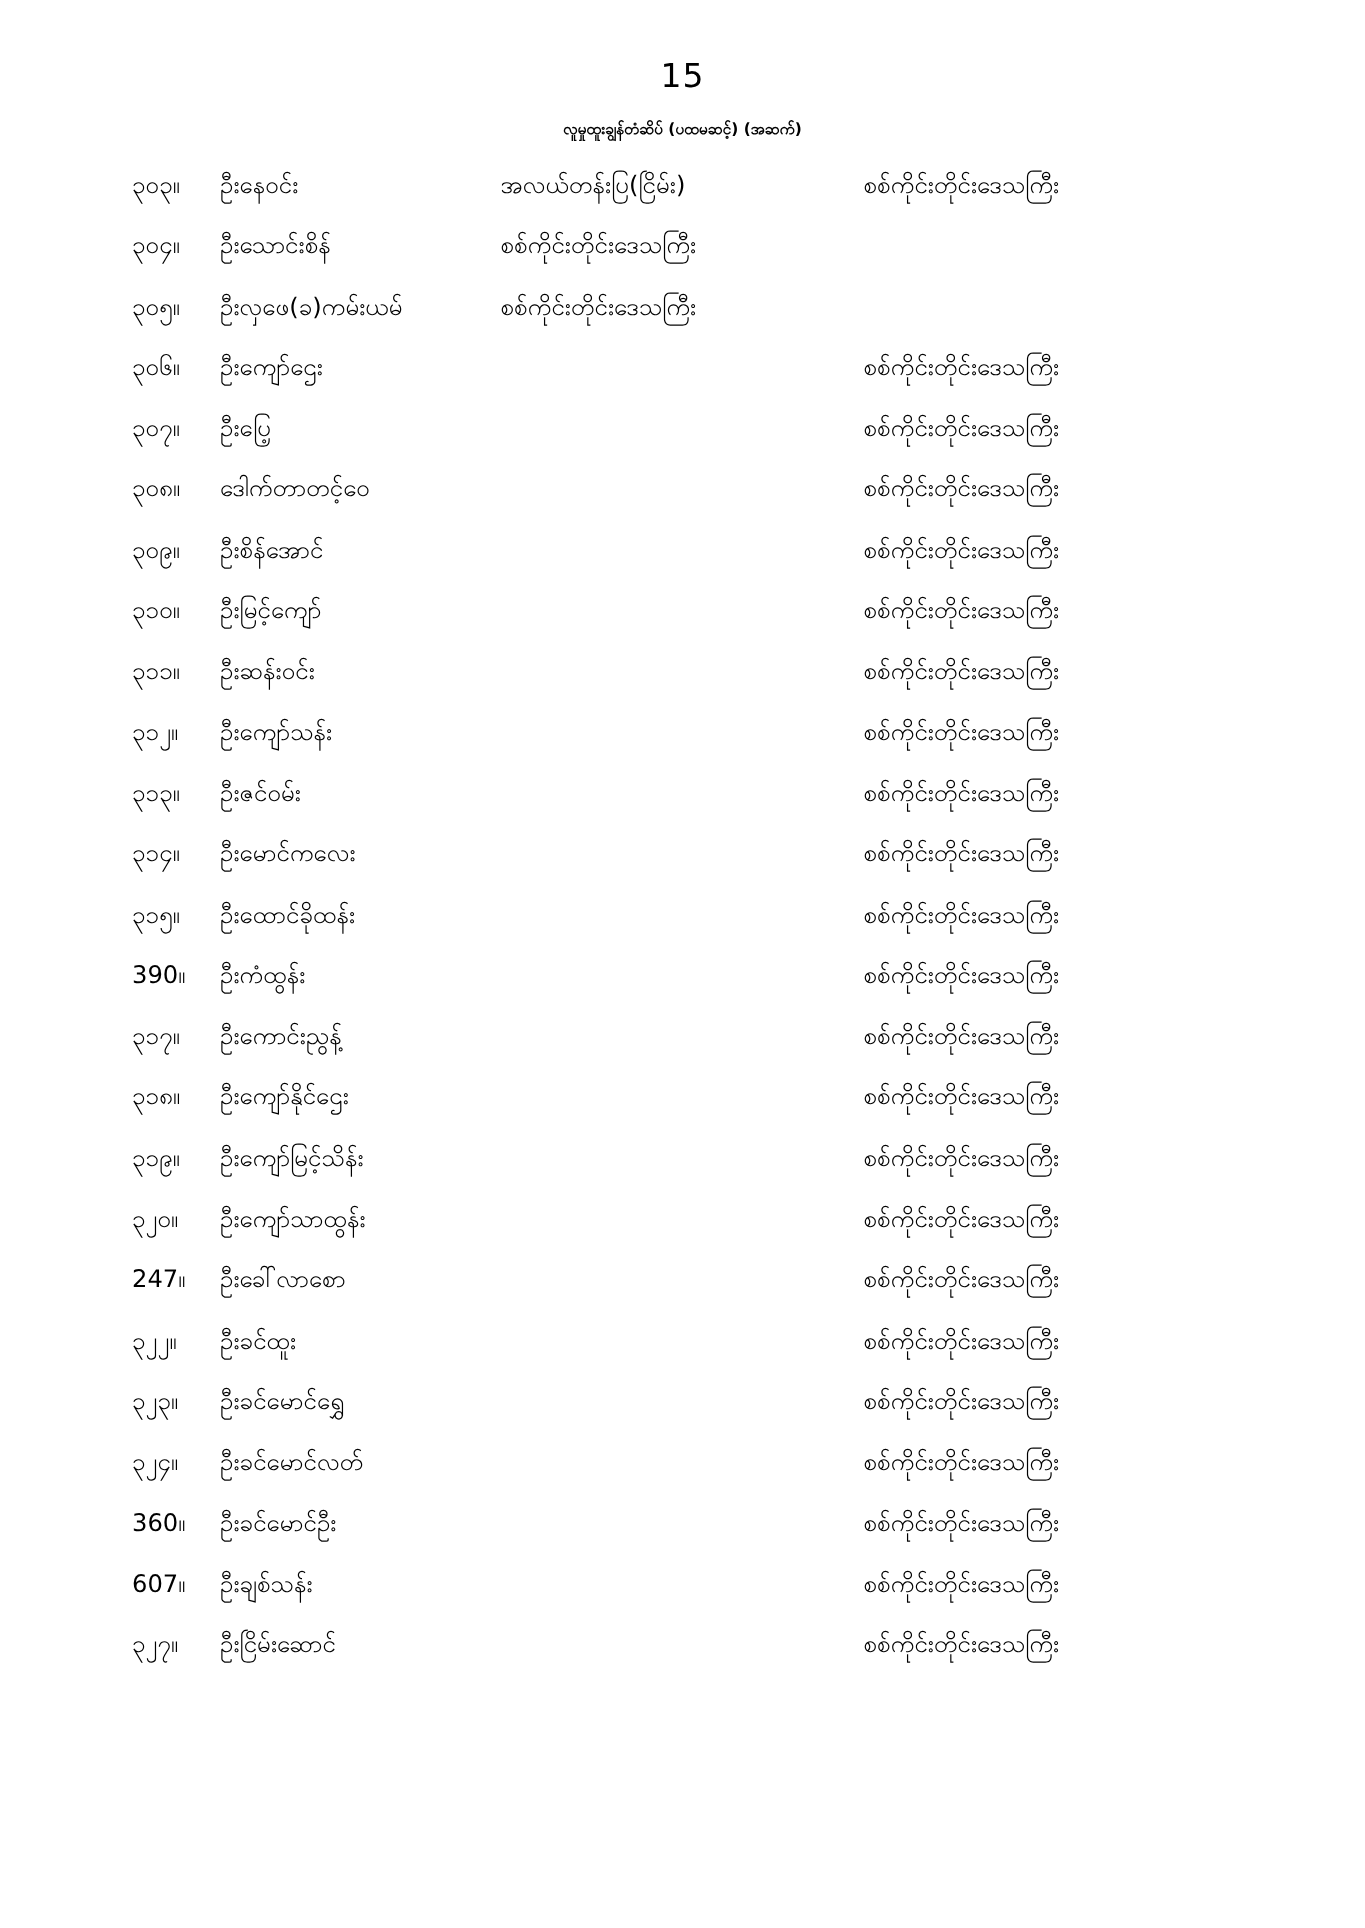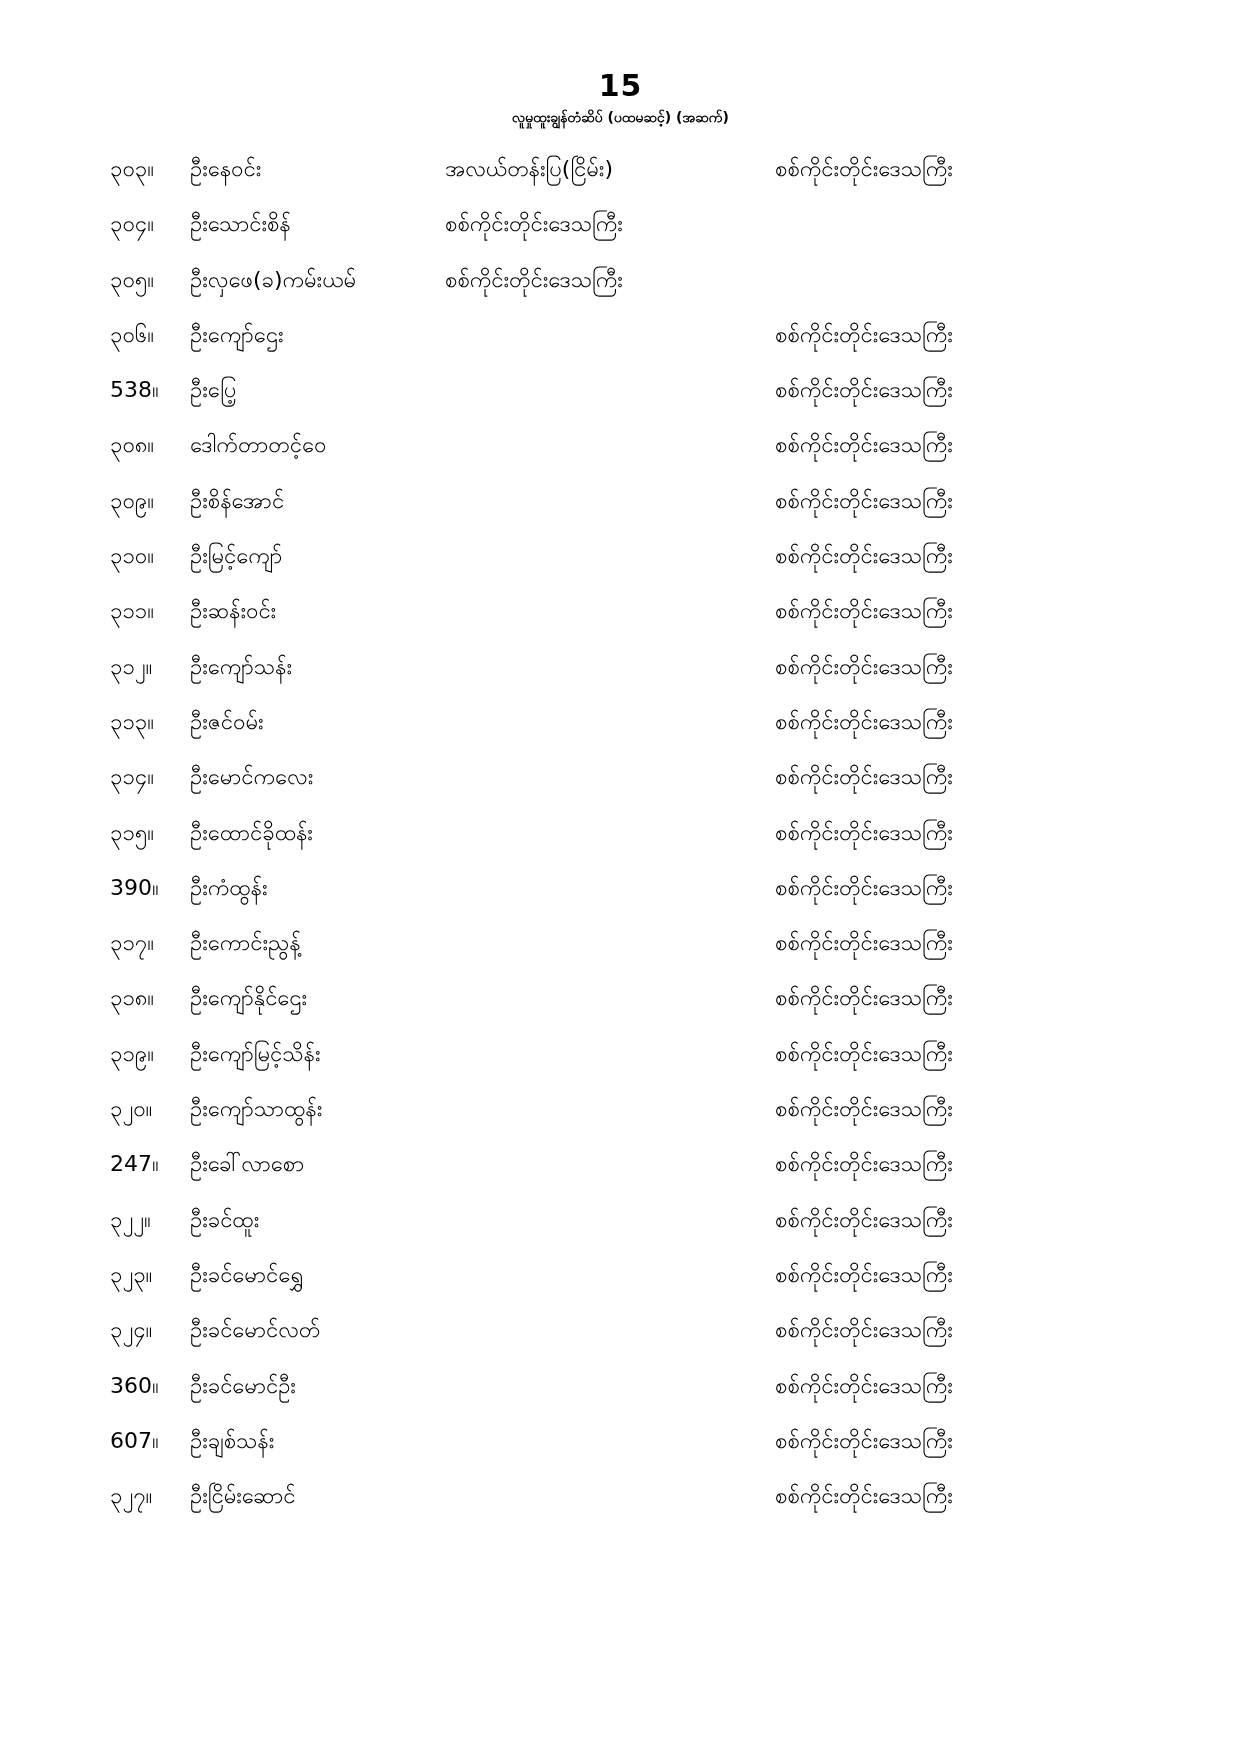--- a/index.html
+++ b/index.html
@@ -11,26 +11,26 @@
     position: relative;
     width: 1241px;
     height: 1753px;
     background: #ffffff;
     color: #000000;
     font-family: "DejaVu Sans", sans-serif;
     overflow: hidden;
   }
   .page-number {
     position: absolute;
-    top: 68px;
+    top: 52px;
     left: 0;
     width: 100%;
     text-align: center;
     font-size: 30px;
-    font-weight: 700;
+    font-weight: 400;
     letter-spacing: 1px;
   }
   .doc-title {
     position: absolute;
     top: 108px;
     left: 0;
     width: 100%;
     text-align: center;
     font-size: 14px;
     font-weight: 700;
@@ -38,24 +38,23 @@
   .rows {
     position: absolute;
     top: 152px;
     left: 0;
     width: 100%;
   }
   .row {
     height: 55.3px;
     display: grid;
     grid-template-columns: 80px 255px 330px auto;
-    padding-left: 88px;
+    padding-left: 120px;
     box-sizing: border-box;
     align-items: start;
-    margin-left: 22px;
   }
   .row span {
     display: block;
     font-size: 22px;
     line-height: 34px;
     white-space: nowrap;
   }
   .col-no { }
   .col-name { }
   .col-occ { }
@@ -90,21 +89,21 @@
   </div>
 
   <div class="row">
     <span class="col-no">၃၀၆။</span>
     <span class="col-name">ဦးကျော်ဌေး</span>
     <span class="col-occ"></span>
     <span class="col-region">စစ်ကိုင်းတိုင်းဒေသကြီး</span>
   </div>
 
   <div class="row">
-    <span class="col-no">538။</span>
+    <span class="col-no">၃၀၇။</span>
     <span class="col-name">ဦးပြေ့</span>
     <span class="col-occ"></span>
     <span class="col-region">စစ်ကိုင်းတိုင်းဒေသကြီး</span>
   </div>
 
   <div class="row">
     <span class="col-no">၃၀၈။</span>
     <span class="col-name">ဒေါက်တာတင့်ဝေ</span>
     <span class="col-occ"></span>
     <span class="col-region">စစ်ကိုင်းတိုင်းဒေသကြီး</span>

